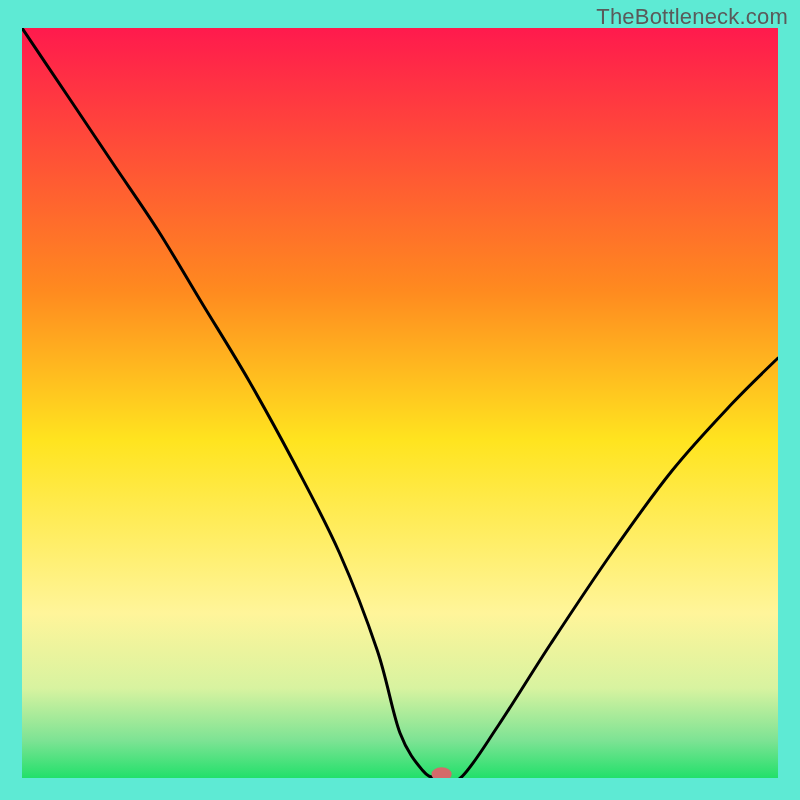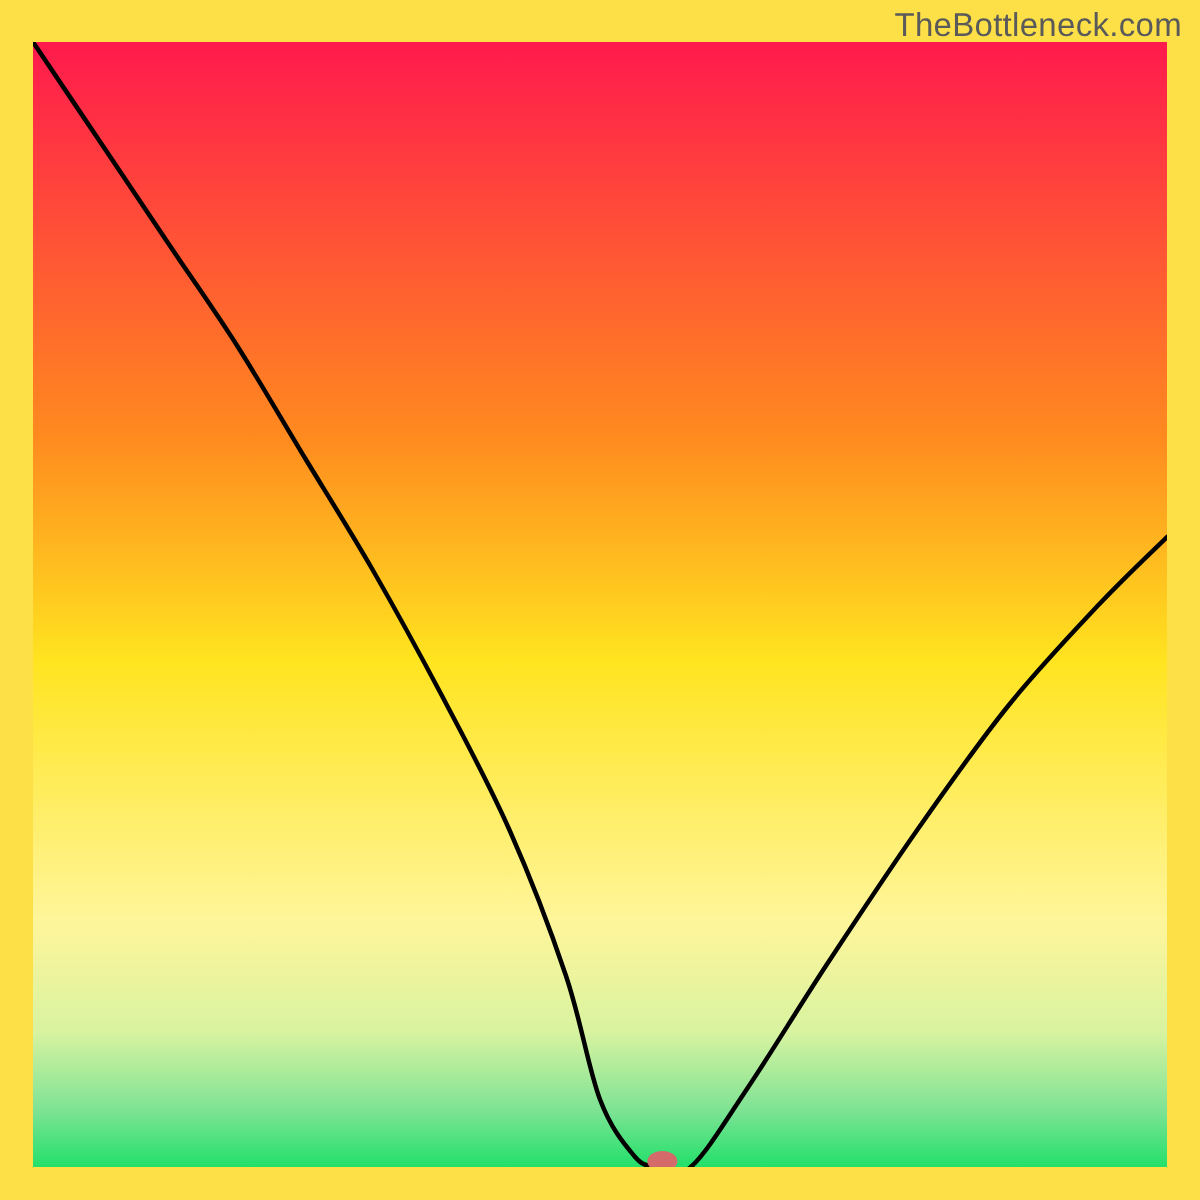--- a/index.html
+++ b/index.html
@@ -8,21 +8,21 @@
     width: 800px;
     height: 800px;
     background: #000;
     font-family: Arial, Helvetica, sans-serif;
     overflow: hidden;
   }
   .frame {
     position: relative;
     width: 800px;
     height: 800px;
-    background: #fde047;
+    background: #5eead4;
   }
   .watermark {
     position: absolute;
     top: 4px;
     right: 12px;
     color: #5a5a5a;
     font-size: 22px;
     font-weight: 500;
     z-index: 10;
     letter-spacing: 0.2px;

